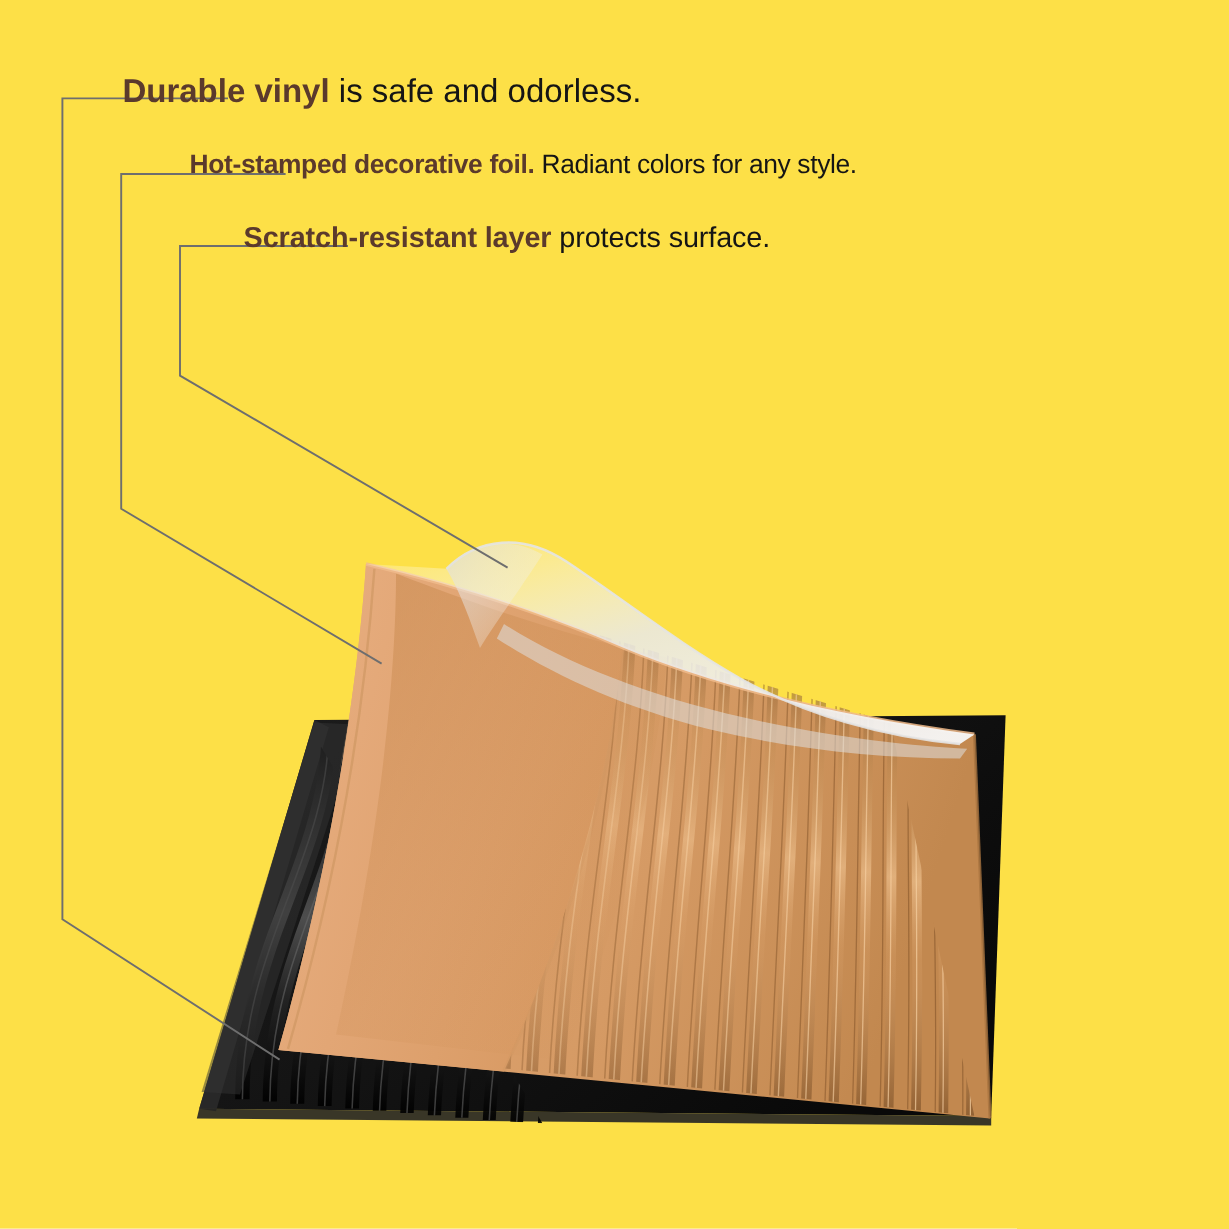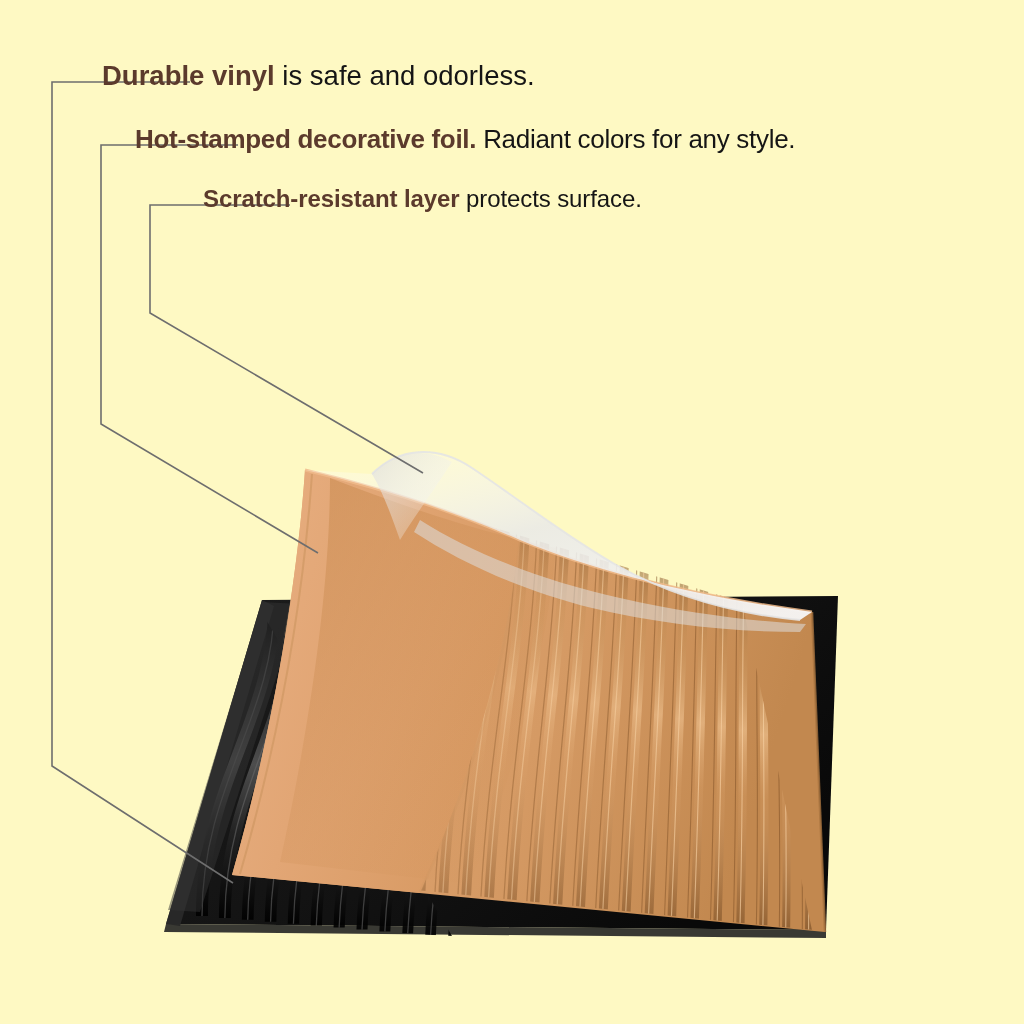--- a/index.html
+++ b/index.html
@@ -7,21 +7,21 @@
     padding: 0;
     background: #ffffff;
   }
   body {
     font-family: "Liberation Sans", sans-serif;
   }
   #stage {
     position: relative;
     width: 1024px;
     height: 1024px;
-    background: #fef9c3;
+    background: #fde047;
     overflow: hidden;
   }
   #artwork {
     position: absolute;
     left: 0;
     top: 0;
     width: 1024px;
     height: 1024px;
   }
   .callout {
@@ -30,21 +30,21 @@
     font-family: "Liberation Sans", sans-serif;
     line-height: 1.0;
   }
   .callout .lead {
     font-weight: bold;
   }
   .callout .rest {
     font-weight: normal;
   }
   #callout-1 { left: 102px; top: 62px; font-size: 27.5px; }
-  #callout-2 { left: 135px; top: 126px; font-size: 26px; letter-spacing: -0.3px; }
+  #callout-2 { left: 158px; top: 126px; font-size: 22px; letter-spacing: -0.3px; }
   #callout-3 { left: 203px; top: 187px; font-size: 24px; letter-spacing: -0.1px; }
   #callout-1 .rest, #callout-2 .rest, #callout-3 .rest { color: #151515; }
 </style>
 </head>
 <body>
 
 <div id="stage">
 
   <svg id="artwork" viewBox="0 0 1024 1024">
     <defs>

